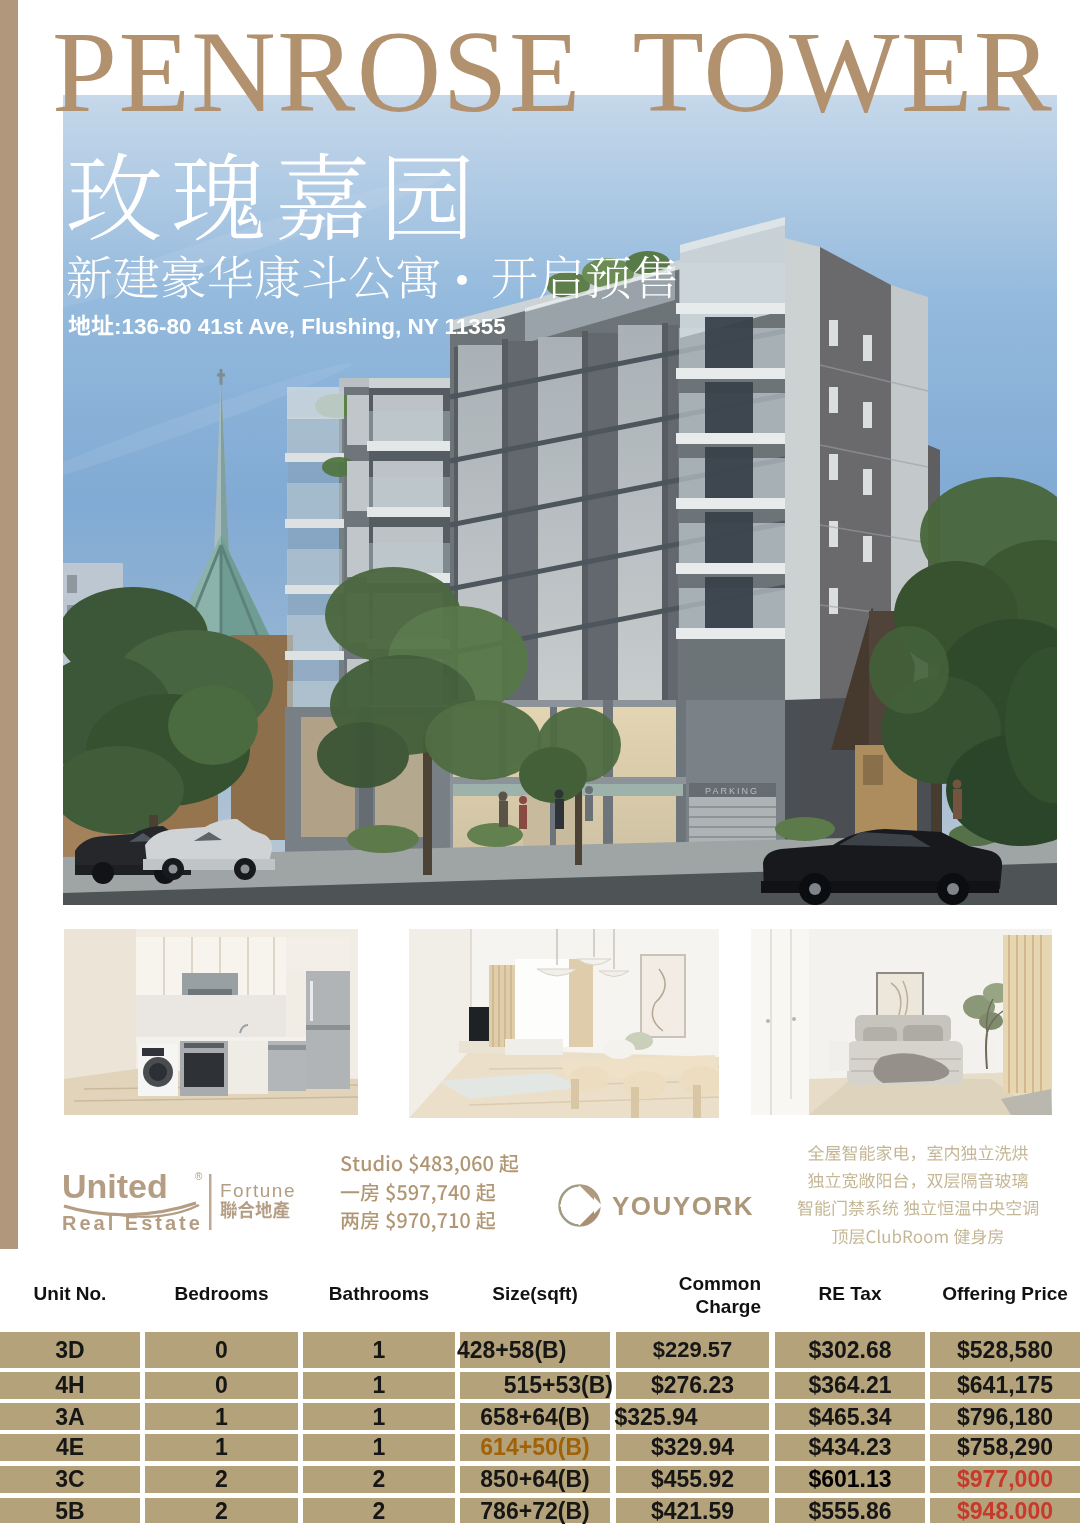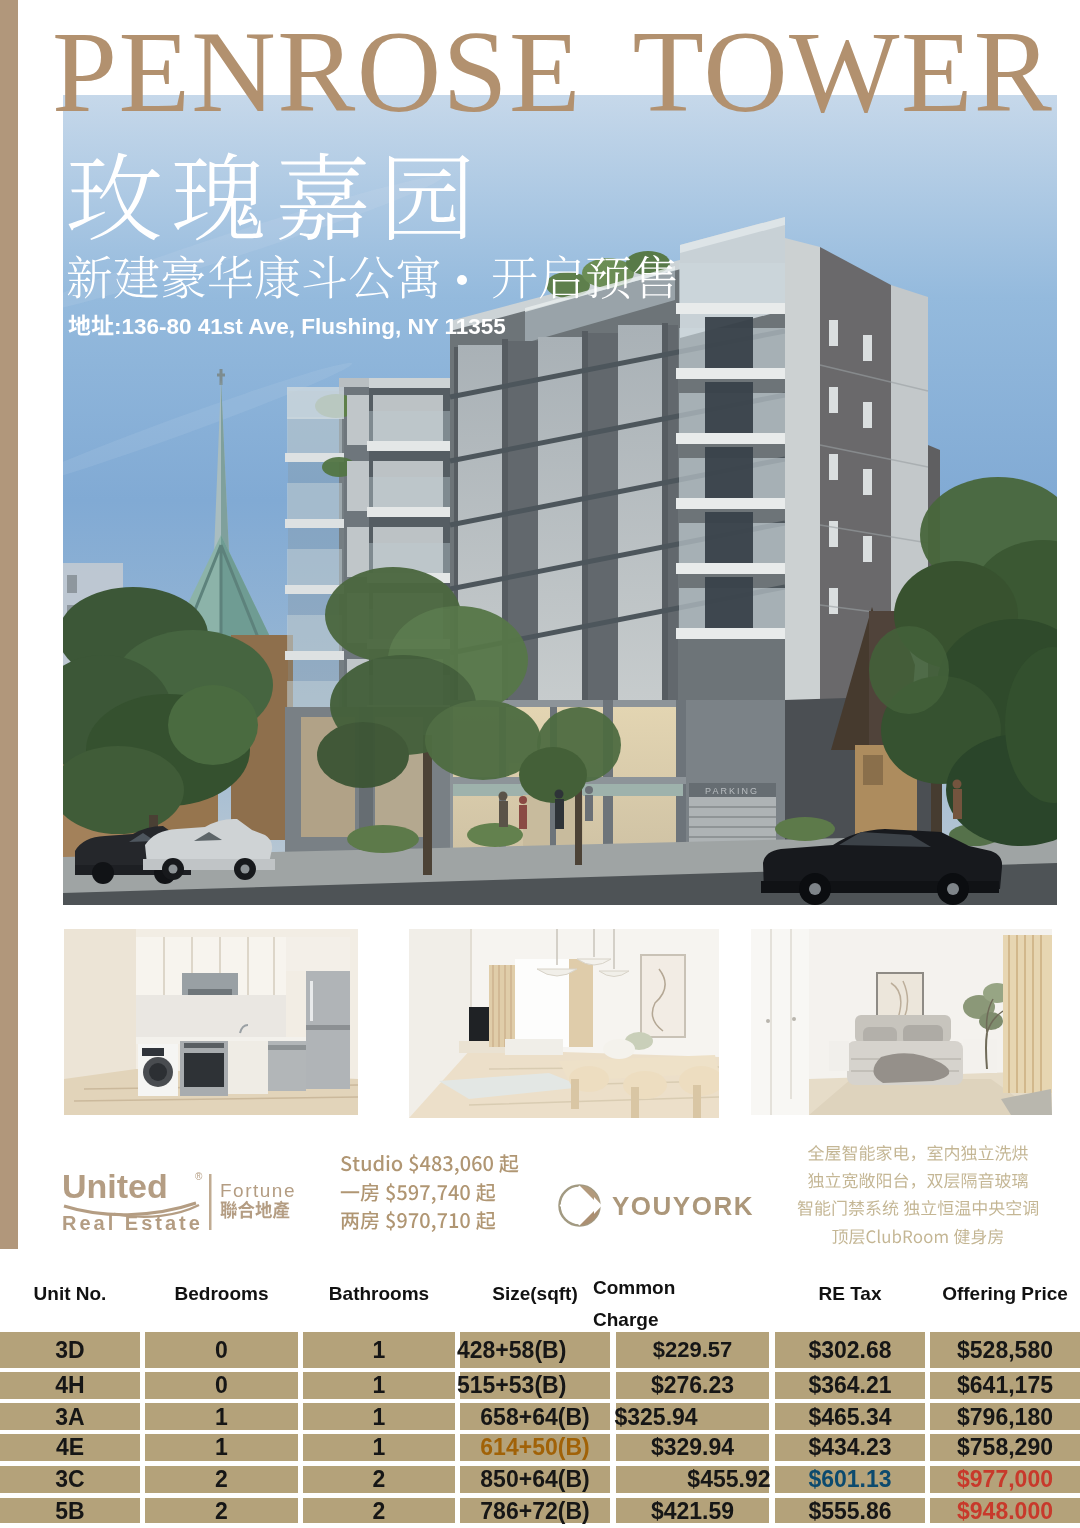--- a/index.html
+++ b/index.html
@@ -506,21 +506,21 @@
     <path transform="translate(27.5,57)" d="M6.6 -10.9V-4.6H10.4V-0.9L5.7 -0.5L6.0 0.9C8.2 0.6 11.5 0.2 14.6 -0.2C14.8 0.4 15.0 0.9 15.1 1.3L16.4 0.8C16.0 -0.4 15.1 -2.4 14.3 -4.0L13.1 -3.6C13.4 -2.9 13.8 -2.1 14.1 -1.3L11.6 -1.1V-4.6H15.4V-10.9H11.6V-14.2H10.4V-10.9ZM7.9 -9.8H10.4V-5.8H7.9ZM11.6 -9.8H14.1V-5.8H11.6ZM5.0 -14.0C4.7 -13.3 4.2 -12.6 3.7 -12.0C3.2 -12.7 2.6 -13.3 1.8 -14.0L0.9 -13.3C1.8 -12.6 2.4 -11.8 2.9 -11.0C2.2 -10.3 1.4 -9.6 0.6 -9.0C0.9 -8.8 1.3 -8.4 1.5 -8.2C2.2 -8.7 2.8 -9.3 3.4 -9.9C3.7 -9.1 3.9 -8.3 4.0 -7.5C3.2 -6.0 1.8 -4.4 0.6 -3.6C0.9 -3.4 1.2 -3.0 1.4 -2.7C2.4 -3.4 3.3 -4.5 4.2 -5.6V-5.1C4.2 -2.8 4.0 -0.8 3.6 -0.2C3.4 -0.0 3.3 0.1 3.0 0.1C2.6 0.1 2.0 0.1 1.2 0.1C1.4 0.4 1.5 0.9 1.5 1.3C2.2 1.3 2.9 1.3 3.5 1.2C3.9 1.2 4.3 1.0 4.5 0.7C5.2 -0.3 5.4 -2.6 5.4 -5.0C5.4 -7.1 5.2 -9.0 4.3 -10.9C5.0 -11.7 5.7 -12.6 6.2 -13.4Z M18.6 -11.1V-9.8H32.4V-11.1ZM21.0 -8.6C21.6 -6.3 22.4 -3.3 22.6 -1.4L24.0 -1.7C23.7 -3.7 23.0 -6.6 22.3 -8.9ZM24.3 -14.0C24.6 -13.2 25.0 -12.0 25.1 -11.3L26.4 -11.7C26.2 -12.4 25.9 -13.5 25.5 -14.4ZM28.7 -8.9C28.2 -6.4 27.1 -2.9 26.2 -0.6H17.9V0.6H33.1V-0.6H27.6C28.5 -2.8 29.5 -6.1 30.2 -8.6Z M42.9 -3.2V-0.5C42.9 0.8 43.4 1.2 45.1 1.2C45.5 1.2 47.8 1.2 48.2 1.2C49.8 1.2 50.2 0.5 50.3 -2.0C50.0 -2.1 49.5 -2.3 49.2 -2.5C49.1 -0.3 49.0 0.0 48.1 0.0C47.6 0.0 45.6 0.0 45.2 0.0C44.3 0.0 44.2 -0.1 44.2 -0.5V-3.2ZM41.5 -5.4V-4.0C41.5 -2.7 41.0 -0.8 34.7 0.5C35.0 0.8 35.4 1.3 35.6 1.6C42.1 0.1 42.9 -2.2 42.9 -4.0V-5.4ZM37.4 -7.1V-1.7H38.7V-6.0H46.2V-1.8H47.5V-7.1ZM41.3 -14.1C41.6 -13.7 41.8 -13.2 42.0 -12.8H35.3V-9.7H36.5V-11.7H48.5V-9.7H49.7V-12.8H43.5C43.3 -13.3 43.0 -14.0 42.7 -14.5ZM44.1 -11.1V-9.9H40.9V-11.1H39.6V-9.9H37.0V-8.9H39.6V-7.7H40.9V-8.9H44.1V-7.7H45.4V-8.9H48.1V-9.9H45.4V-11.1Z M52.0 -13.2C52.6 -12.1 53.1 -10.6 53.3 -9.7L54.5 -10.1C54.2 -11.1 53.6 -12.5 53.0 -13.6ZM58.8 -13.7C58.5 -12.6 57.9 -11.0 57.4 -10.0L58.5 -9.6C59.0 -10.6 59.6 -12.1 60.1 -13.3ZM62.3 -9.8H65.1C64.8 -7.8 64.3 -5.9 63.7 -4.4C63.0 -5.9 62.5 -7.7 62.2 -9.6ZM52.3 -9.2V1.3H53.4V-8.2H58.6V-0.2C58.6 -0.0 58.5 0.0 58.3 0.0C58.2 0.0 57.6 0.0 57.0 0.0C57.2 0.3 57.3 0.8 57.4 1.1C58.2 1.1 58.8 1.1 59.2 0.9C59.5 0.8 59.6 0.6 59.7 0.4C59.9 0.7 60.2 1.1 60.3 1.4C61.7 0.5 62.8 -0.6 63.6 -1.8C64.4 -0.5 65.5 0.6 66.7 1.4C66.9 1.1 67.3 0.6 67.6 0.4C66.2 -0.4 65.2 -1.5 64.3 -3.0C65.3 -4.9 65.9 -7.1 66.3 -9.8H67.3V-11.0H62.6C62.9 -12.0 63.1 -13.0 63.2 -14.1L62.0 -14.3C61.6 -11.5 60.9 -8.9 59.7 -7.1V-9.2H56.6V-14.3H55.4V-9.2ZM61.5 -7.7C61.8 -6.0 62.3 -4.4 63.0 -3.0C62.2 -1.7 61.1 -0.6 59.7 0.2L59.7 -0.2V-6.5C60.0 -6.3 60.3 -6.0 60.4 -5.8C60.8 -6.4 61.1 -7.0 61.5 -7.7ZM54.4 -6.8V-1.2H55.2V-2.1H57.6V-6.8ZM55.2 -5.9H56.8V-3.0H55.2Z M75.9 -13.2V1.2H77.1V-0.1H82.2V1.1H83.4V-13.2ZM77.1 -1.3V-6.3H82.2V-1.3ZM77.1 -7.4V-12.1H82.2V-7.4ZM69.5 -13.6V1.3H70.7V-12.4H73.3C72.8 -11.3 72.2 -9.8 71.5 -8.6C73.1 -7.2 73.6 -6.1 73.6 -5.2C73.6 -4.6 73.5 -4.2 73.1 -4.0C72.9 -3.9 72.7 -3.8 72.4 -3.8C72.1 -3.8 71.6 -3.8 71.1 -3.8C71.3 -3.5 71.4 -3.0 71.5 -2.7C71.9 -2.6 72.5 -2.6 72.9 -2.7C73.3 -2.7 73.7 -2.8 74.0 -3.0C74.5 -3.4 74.8 -4.1 74.8 -5.0C74.7 -6.1 74.4 -7.3 72.8 -8.7C73.5 -10.0 74.3 -11.7 74.9 -13.1L74.1 -13.6L73.9 -13.6Z M88.0 -5.8V1.3H89.3V0.4H97.6V1.3H99.0V-5.8ZM89.3 -0.8V-4.6H97.6V-0.8ZM87.1 -7.2C87.8 -7.5 88.8 -7.5 98.6 -8.1C99.0 -7.5 99.4 -7.0 99.6 -6.6L100.7 -7.4C99.8 -8.8 97.9 -10.9 96.2 -12.4L95.2 -11.7C96.0 -10.9 96.9 -10.0 97.7 -9.2L88.9 -8.8C90.4 -10.2 92.0 -11.9 93.3 -13.8L92.1 -14.3C90.7 -12.2 88.7 -10.1 88.1 -9.5C87.5 -8.9 87.1 -8.6 86.7 -8.5C86.9 -8.2 87.1 -7.5 87.1 -7.2Z M104.7 1.8C106.5 1.2 107.6 -0.2 107.6 -2.0C107.6 -3.2 107.1 -4.0 106.2 -4.0C105.5 -4.0 104.9 -3.6 104.9 -2.8C104.9 -2.0 105.5 -1.6 106.1 -1.6L106.4 -1.6C106.4 -0.4 105.6 0.4 104.3 0.9Z M133.2 -11.7C132.8 -9.0 132.0 -6.7 130.9 -4.8C130.0 -6.8 129.4 -9.1 129.0 -11.7ZM127.4 -13.0V-11.7H127.8C128.3 -8.6 129.0 -5.8 130.1 -3.5C128.9 -1.8 127.4 -0.6 125.8 0.3C126.1 0.5 126.5 1.0 126.7 1.3C128.2 0.5 129.6 -0.7 130.8 -2.2C131.8 -0.7 132.9 0.5 134.4 1.4C134.6 1.0 135.0 0.6 135.4 0.3C133.8 -0.5 132.6 -1.8 131.6 -3.4C133.1 -5.8 134.1 -8.9 134.6 -12.8L133.8 -13.0L133.6 -13.0ZM120.2 -9.2C121.3 -8.0 122.5 -6.4 123.5 -4.9C122.5 -2.6 121.1 -0.8 119.6 0.3C119.9 0.6 120.3 1.0 120.5 1.3C122.0 0.2 123.3 -1.5 124.3 -3.6C125.0 -2.6 125.5 -1.7 125.9 -0.9L127.0 -1.7C126.5 -2.7 125.8 -3.8 124.9 -5.1C125.8 -7.2 126.4 -9.8 126.7 -12.8L125.9 -13.0L125.6 -13.0H120.1V-11.7H125.3C125.0 -9.8 124.6 -8.0 124.0 -6.3C123.1 -7.6 122.1 -8.9 121.2 -10.0Z M141.2 -7.8V-6.6H150.8V-7.8ZM139.6 -12.4H149.8V-10.3H139.6ZM138.3 -13.5V-8.5C138.3 -5.8 138.1 -2.0 136.5 0.7C136.8 0.8 137.4 1.1 137.7 1.3C139.3 -1.5 139.6 -5.6 139.6 -8.5V-9.2H151.1V-13.5ZM140.9 1.1C141.4 0.9 142.2 0.8 149.7 0.3C149.9 0.8 150.1 1.2 150.3 1.5L151.5 0.9C150.9 -0.1 149.7 -1.9 148.8 -3.2L147.7 -2.8C148.1 -2.1 148.6 -1.4 149.0 -0.7L142.5 -0.3C143.4 -1.3 144.3 -2.5 145.1 -3.7H152.0V-4.8H140.1V-3.7H143.4C142.7 -2.4 141.7 -1.2 141.4 -0.9C141.1 -0.5 140.7 -0.2 140.4 -0.1C140.6 0.2 140.8 0.8 140.9 1.1Z M161.6 -10.5H167.1V-8.9H161.6ZM160.5 -11.5V-8.0H168.2V-11.5ZM159.7 -13.5V-12.4H169.2V-13.5ZM154.3 -13.6V1.3H155.4V-12.4H157.6C157.2 -11.3 156.7 -9.8 156.2 -8.6C157.5 -7.2 157.8 -6.1 157.8 -5.1C157.8 -4.6 157.7 -4.1 157.4 -3.9C157.3 -3.8 157.1 -3.8 156.9 -3.8C156.6 -3.8 156.3 -3.8 155.9 -3.8C156.1 -3.5 156.2 -3.0 156.2 -2.7C156.6 -2.7 157.0 -2.7 157.4 -2.7C157.7 -2.8 158.0 -2.8 158.3 -3.0C158.7 -3.4 158.9 -4.1 158.9 -5.0C158.9 -6.1 158.6 -7.3 157.4 -8.7C158.0 -10.1 158.6 -11.8 159.1 -13.1L158.3 -13.7L158.1 -13.6ZM166.0 -5.8C165.7 -5.0 165.2 -4.0 164.7 -3.3H161.6V-2.4H163.8V1.0H164.9V-2.4H167.1V-3.3H165.7C166.1 -3.9 166.5 -4.7 166.9 -5.4ZM161.9 -5.5C162.4 -4.8 162.9 -3.9 163.2 -3.3L164.0 -3.7C163.8 -4.3 163.2 -5.2 162.7 -5.8ZM159.8 -7.0V1.4H160.9V-6.0H167.8V0.1C167.8 0.3 167.7 0.3 167.5 0.3C167.4 0.3 166.8 0.3 166.2 0.3C166.3 0.6 166.5 1.1 166.5 1.4C167.4 1.4 168.0 1.3 168.4 1.2C168.8 1.0 168.9 0.6 168.9 0.1V-7.0Z M177.4 -14.2C177.7 -13.7 177.9 -13.2 178.1 -12.7H171.9V-11.6H185.2V-12.7H179.5C179.3 -13.3 179.0 -13.9 178.7 -14.4ZM174.2 -11.2C174.7 -10.5 175.0 -9.5 175.2 -8.7H170.9V-7.6H186.1V-8.7H181.8C182.2 -9.5 182.6 -10.4 183.0 -11.2L181.6 -11.5C181.4 -10.7 180.8 -9.5 180.4 -8.7H175.9L176.5 -8.9C176.4 -9.6 176.0 -10.7 175.4 -11.5ZM174.5 -2.2H182.6V-0.4H174.5ZM174.5 -3.2V-5.0H182.6V-3.2ZM173.3 -6.1V1.4H174.5V0.7H182.6V1.3H183.9V-6.1Z M187.6 -1.7 187.9 -0.5C189.4 -1.0 191.2 -1.8 193.0 -2.5L192.8 -3.6L191.1 -3.0V-7.0H192.6V-8.2H191.1V-11.9H193.0V-13.1H187.8V-11.9H189.9V-8.2H188.0V-7.0H189.9V-2.5C189.0 -2.2 188.3 -1.9 187.6 -1.7ZM193.7 -11.8V-7.3C193.7 -5.0 193.5 -1.8 191.8 0.4C192.1 0.6 192.6 1.0 192.8 1.2C194.4 -0.9 194.8 -4.0 194.9 -6.5H195.0C195.7 -4.7 196.6 -3.1 197.7 -1.8C196.6 -0.8 195.3 -0.1 194.0 0.3C194.2 0.6 194.5 1.1 194.7 1.4C196.1 0.8 197.4 0.1 198.6 -1.0C199.7 0.0 201.1 0.8 202.6 1.3C202.8 1.0 203.2 0.4 203.4 0.2C201.9 -0.2 200.6 -0.9 199.5 -1.8C200.8 -3.2 201.8 -5.1 202.4 -7.4L201.6 -7.7L201.3 -7.6H198.8V-10.6H201.6C201.4 -9.8 201.1 -9.0 200.9 -8.4L202.0 -8.2C202.4 -9.0 202.8 -10.4 203.1 -11.6L202.2 -11.8L202.0 -11.8H198.8V-14.3H197.6V-11.8ZM197.6 -10.6V-7.6H194.9V-10.6ZM200.9 -6.5C200.3 -5.0 199.6 -3.7 198.6 -2.7C197.6 -3.7 196.8 -5.0 196.2 -6.5Z M213.9 -14.0C214.1 -13.7 214.3 -13.2 214.5 -12.7H210.2V-11.6H220.1V-12.7H215.8C215.6 -13.2 215.3 -13.9 215.1 -14.3ZM212.6 -0.6C212.9 -0.7 213.4 -0.9 216.9 -1.4C217.1 -1.0 217.2 -0.7 217.3 -0.4L218.1 -0.8C217.9 -1.5 217.2 -2.7 216.7 -3.5L215.9 -3.3C216.1 -2.9 216.3 -2.6 216.5 -2.2L213.7 -1.8C214.1 -2.5 214.5 -3.2 214.8 -3.9H218.7V0.0C218.7 0.2 218.6 0.3 218.4 0.3C218.1 0.3 217.3 0.3 216.5 0.3C216.6 0.5 216.8 1.0 216.9 1.3C218.0 1.3 218.8 1.3 219.3 1.1C219.7 0.9 219.9 0.6 219.9 0.0V-5.0H215.3L215.8 -6.2H219.2V-11.0H218.0V-7.3H212.3V-11.0H211.2V-6.2H214.6C214.5 -5.8 214.3 -5.4 214.1 -5.0H210.5V1.3H211.7V-3.9H213.7C213.4 -3.3 213.2 -2.8 213.1 -2.6C212.8 -2.1 212.5 -1.7 212.2 -1.7C212.4 -1.4 212.6 -0.8 212.6 -0.6ZM216.6 -11.2C216.3 -10.8 215.8 -10.4 215.3 -9.9L213.5 -11.1L212.9 -10.6L214.6 -9.4C213.9 -8.9 213.2 -8.5 212.5 -8.1C212.7 -8.0 213.0 -7.6 213.2 -7.4C213.8 -7.8 214.6 -8.3 215.3 -8.9C216.0 -8.4 216.6 -8.0 217.0 -7.6L217.6 -8.2C217.2 -8.6 216.6 -9.0 216.0 -9.4C216.5 -9.9 217.0 -10.4 217.5 -10.9ZM204.5 -2.1 204.8 -0.9C206.3 -1.3 208.2 -1.8 210.0 -2.3L209.8 -3.5L207.9 -2.9V-6.8H209.4V-8.0H207.9V-11.7H209.7V-12.9H204.7V-11.7H206.8V-8.0H204.9V-6.8H206.8V-2.6Z" fill="#c4b694"></path>
     <path transform="translate(17,84.5)" d="M10.5 -11.7H14.0V-8.1H10.5ZM9.3 -12.9V-7.0H15.2V-12.9ZM4.6 -2.0H12.5V-0.3H4.6ZM4.6 -3.0V-4.6H12.5V-3.0ZM3.3 -5.7V1.4H4.6V0.7H12.5V1.3H13.8V-5.7ZM2.8 -14.3C2.4 -13.1 1.7 -11.8 0.9 -10.9C1.1 -10.8 1.6 -10.5 1.9 -10.3C2.2 -10.7 2.6 -11.2 2.9 -11.8H4.4V-10.8L4.4 -10.2H0.9V-9.2H4.1C3.8 -8.1 2.9 -7.0 0.7 -6.2C1.0 -5.9 1.3 -5.5 1.5 -5.3C3.3 -6.1 4.3 -7.0 4.9 -8.0C5.7 -7.4 7.0 -6.5 7.5 -6.1L8.4 -7.0C7.9 -7.3 6.0 -8.5 5.3 -8.9L5.4 -9.2H8.6V-10.2H5.6L5.6 -10.8V-11.8H8.1V-12.9H3.5C3.6 -13.3 3.8 -13.7 3.9 -14.1Z M23.5 -7.1V-5.7H19.9V-7.1ZM18.7 -8.2V1.3H19.9V-2.1H23.5V-0.1C23.5 0.1 23.5 0.2 23.2 0.2C23.0 0.2 22.3 0.2 21.5 0.1C21.6 0.5 21.8 1.0 21.9 1.3C23.0 1.3 23.7 1.3 24.2 1.1C24.6 0.9 24.8 0.5 24.8 -0.1V-8.2ZM19.9 -4.7H23.5V-3.1H19.9ZM31.6 -13.0C30.6 -12.5 29.1 -11.9 27.6 -11.4V-14.2H26.4V-8.6C26.4 -7.2 26.8 -6.8 28.4 -6.8C28.8 -6.8 31.0 -6.8 31.3 -6.8C32.7 -6.8 33.1 -7.4 33.2 -9.5C32.9 -9.5 32.4 -9.7 32.1 -9.9C32.0 -8.3 31.9 -8.0 31.2 -8.0C30.8 -8.0 28.9 -8.0 28.5 -8.0C27.8 -8.0 27.6 -8.1 27.6 -8.6V-10.4C29.3 -10.8 31.1 -11.4 32.4 -12.1ZM31.8 -5.4C30.8 -4.8 29.2 -4.1 27.6 -3.6V-6.3H26.4V-0.6C26.4 0.8 26.8 1.2 28.5 1.2C28.8 1.2 31.1 1.2 31.4 1.2C32.9 1.2 33.2 0.6 33.4 -1.7C33.0 -1.8 32.5 -2.0 32.2 -2.2C32.2 -0.3 32.0 0.1 31.3 0.1C30.8 0.1 29.0 0.1 28.6 0.1C27.8 0.1 27.6 -0.0 27.6 -0.6V-2.6C29.3 -3.0 31.3 -3.7 32.6 -4.5ZM18.4 -9.4C18.8 -9.6 19.4 -9.6 24.0 -10.0C24.2 -9.6 24.3 -9.3 24.4 -9.1L25.5 -9.6C25.2 -10.6 24.2 -12.1 23.3 -13.3L22.3 -12.9C22.7 -12.3 23.2 -11.6 23.5 -10.9L19.8 -10.7C20.5 -11.6 21.3 -12.8 21.9 -13.9L20.6 -14.3C20.0 -13.0 19.1 -11.6 18.8 -11.3C18.5 -10.9 18.2 -10.7 18.0 -10.6C18.1 -10.3 18.4 -9.7 18.4 -9.4Z M36.2 -13.7C37.0 -12.7 38.1 -11.3 38.6 -10.5L39.6 -11.2C39.1 -12.1 38.0 -13.4 37.1 -14.3ZM35.6 -10.8V1.4H36.9V-10.8ZM40.1 -13.7V-12.4H48.2V-0.3C48.2 0.0 48.1 0.1 47.8 0.1C47.4 0.1 46.2 0.1 45.0 0.1C45.2 0.4 45.4 1.0 45.4 1.3C47.0 1.3 48.1 1.3 48.7 1.1C49.3 0.9 49.5 0.5 49.5 -0.3V-13.7Z M62.2 -1.8C63.5 -1.0 65.0 0.3 65.7 1.1L66.8 0.4C66.0 -0.4 64.4 -1.6 63.2 -2.4ZM54.1 -6.6V-5.5H65.2V-6.6ZM55.2 -2.4C54.5 -1.4 53.2 -0.3 51.9 0.3C52.2 0.5 52.7 0.9 52.9 1.1C54.2 0.4 55.5 -0.8 56.4 -2.0ZM55.1 -14.3V-12.6H52.3V-11.5H54.7C54.0 -10.2 52.8 -8.9 51.6 -8.2C51.9 -8.0 52.2 -7.6 52.4 -7.3C53.4 -8.0 54.3 -9.1 55.1 -10.3V-7.2H56.3V-10.2C57.0 -9.7 57.9 -9.0 58.3 -8.6L59.0 -9.5C58.5 -9.8 57.0 -10.9 56.3 -11.3V-11.5H58.7V-12.6H56.3V-14.3ZM52.1 -4.2V-3.1H58.9V-0.0C58.9 0.2 58.9 0.3 58.6 0.3C58.3 0.3 57.3 0.3 56.3 0.3C56.5 0.6 56.6 1.0 56.7 1.4C58.1 1.4 58.9 1.4 59.5 1.2C60.0 1.0 60.2 0.7 60.2 0.0V-3.1H66.9V-4.2ZM62.5 -14.3V-12.6H59.5V-11.5H62.0C61.2 -10.2 59.9 -8.9 58.7 -8.3C59.0 -8.1 59.3 -7.7 59.5 -7.4C60.6 -8.1 61.7 -9.2 62.5 -10.4V-7.2H63.7V-10.4C64.5 -9.2 65.6 -8.1 66.5 -7.4C66.7 -7.7 67.0 -8.1 67.3 -8.3C66.2 -9.0 64.9 -10.3 64.1 -11.5H66.7V-12.6H63.7V-14.3Z M72.9 -3.8C72.0 -2.6 70.5 -1.3 69.2 -0.5C69.5 -0.3 70.1 0.1 70.3 0.3C71.6 -0.6 73.1 -2.0 74.1 -3.3ZM78.8 -3.2C80.2 -2.1 82.0 -0.6 82.8 0.4L83.9 -0.4C83.0 -1.4 81.2 -2.9 79.8 -3.9ZM79.3 -7.5C79.7 -7.1 80.2 -6.7 80.7 -6.2L73.2 -5.7C75.7 -6.9 78.3 -8.5 80.9 -10.4L79.9 -11.2C79.0 -10.5 78.1 -9.9 77.2 -9.2L73.0 -9.0C74.2 -9.9 75.5 -11.0 76.6 -12.2C78.8 -12.4 80.9 -12.7 82.5 -13.1L81.7 -14.2C78.9 -13.5 74.0 -13.0 69.8 -12.8C70.0 -12.5 70.1 -12.0 70.1 -11.7C71.6 -11.8 73.2 -11.9 74.8 -12.0C73.7 -10.8 72.5 -9.8 72.0 -9.5C71.5 -9.2 71.1 -8.9 70.8 -8.9C70.9 -8.5 71.1 -8.0 71.1 -7.7C71.5 -7.9 72.0 -7.9 75.4 -8.1C74.0 -7.2 72.8 -6.5 72.2 -6.3C71.1 -5.7 70.3 -5.4 69.8 -5.4C70.0 -5.0 70.1 -4.4 70.2 -4.2C70.7 -4.4 71.3 -4.4 76.0 -4.8V-0.3C76.0 -0.2 76.0 -0.1 75.7 -0.1C75.4 -0.1 74.5 -0.1 73.4 -0.1C73.6 0.3 73.9 0.8 73.9 1.2C75.2 1.2 76.0 1.2 76.6 1.0C77.2 0.7 77.3 0.4 77.3 -0.3V-4.9L81.5 -5.2C82.0 -4.6 82.4 -4.1 82.7 -3.7L83.7 -4.3C83.0 -5.3 81.6 -6.9 80.3 -8.1Z M96.9 -6.0V-0.6C96.9 0.6 97.2 1.0 98.3 1.0C98.6 1.0 99.6 1.0 99.8 1.0C100.9 1.0 101.2 0.4 101.3 -1.9C101.0 -2.0 100.5 -2.2 100.2 -2.5C100.1 -0.4 100.1 -0.1 99.7 -0.1C99.5 -0.1 98.7 -0.1 98.5 -0.1C98.2 -0.1 98.1 -0.2 98.1 -0.6V-6.0ZM93.7 -6.0C93.6 -2.6 93.2 -0.8 90.4 0.3C90.7 0.5 91.0 1.0 91.2 1.3C94.3 0.1 94.8 -2.1 94.9 -6.0ZM85.7 -0.9 86.0 0.4C87.5 -0.1 89.5 -0.8 91.4 -1.4L91.2 -2.5C89.2 -1.9 87.1 -1.3 85.7 -0.9ZM95.1 -14.0C95.4 -13.3 95.9 -12.4 96.0 -11.8H91.9V-10.7H95.0C94.2 -9.6 93.0 -8.0 92.7 -7.7C92.3 -7.4 91.9 -7.2 91.6 -7.2C91.7 -6.9 92.0 -6.2 92.0 -5.9C92.5 -6.1 93.2 -6.2 99.4 -6.8C99.6 -6.3 99.9 -5.9 100.1 -5.5L101.1 -6.1C100.6 -7.1 99.5 -8.7 98.6 -9.9L97.6 -9.4C98.0 -8.9 98.4 -8.3 98.7 -7.8L94.0 -7.4C94.8 -8.3 95.8 -9.7 96.5 -10.7H101.1V-11.8H96.2L97.3 -12.2C97.1 -12.7 96.7 -13.6 96.3 -14.3ZM86.0 -7.2C86.3 -7.3 86.7 -7.4 88.7 -7.7C88.0 -6.6 87.3 -5.8 87.0 -5.5C86.5 -4.8 86.1 -4.4 85.7 -4.3C85.8 -4.0 86.1 -3.4 86.1 -3.1C86.5 -3.3 87.1 -3.5 91.3 -4.4C91.2 -4.7 91.2 -5.2 91.3 -5.5L88.0 -4.9C89.3 -6.4 90.6 -8.2 91.7 -10.1L90.5 -10.7C90.2 -10.1 89.9 -9.5 89.5 -8.9L87.4 -8.7C88.4 -10.1 89.5 -12.0 90.3 -13.8L89.0 -14.3C88.2 -12.3 87.0 -10.1 86.6 -9.5C86.2 -9.0 85.9 -8.6 85.6 -8.5C85.7 -8.1 85.9 -7.5 86.0 -7.2Z M112.9 -10.9V-4.6H116.6V-0.9L112.0 -0.5L112.2 0.9C114.5 0.6 117.8 0.2 120.9 -0.2C121.1 0.4 121.2 0.9 121.4 1.3L122.6 0.8C122.2 -0.4 121.3 -2.4 120.5 -4.0L119.4 -3.6C119.7 -2.9 120.1 -2.1 120.4 -1.3L117.9 -1.1V-4.6H121.6V-10.9H117.9V-14.2H116.6V-10.9ZM114.1 -9.8H116.6V-5.8H114.1ZM117.9 -9.8H120.3V-5.8H117.9ZM111.3 -14.0C110.9 -13.3 110.5 -12.6 109.9 -12.0C109.5 -12.7 108.9 -13.3 108.1 -14.0L107.2 -13.3C108.0 -12.6 108.7 -11.8 109.1 -11.0C108.4 -10.3 107.7 -9.6 106.9 -9.0C107.2 -8.8 107.6 -8.4 107.8 -8.2C108.4 -8.7 109.1 -9.3 109.7 -9.9C110.0 -9.1 110.2 -8.3 110.3 -7.5C109.5 -6.0 108.1 -4.4 106.8 -3.6C107.1 -3.4 107.5 -3.0 107.7 -2.7C108.6 -3.4 109.6 -4.5 110.4 -5.6V-5.1C110.4 -2.8 110.2 -0.8 109.8 -0.2C109.7 -0.0 109.5 0.1 109.3 0.1C108.9 0.1 108.2 0.1 107.4 0.1C107.6 0.4 107.8 0.9 107.8 1.3C108.5 1.3 109.2 1.3 109.8 1.2C110.2 1.2 110.5 1.0 110.7 0.7C111.4 -0.3 111.6 -2.6 111.6 -5.0C111.6 -7.1 111.5 -9.0 110.6 -10.9C111.3 -11.7 111.9 -12.6 112.4 -13.4Z M124.9 -11.1V-9.8H138.7V-11.1ZM127.3 -8.6C127.9 -6.3 128.6 -3.3 128.9 -1.4L130.2 -1.7C129.9 -3.7 129.2 -6.6 128.5 -8.9ZM130.5 -14.0C130.8 -13.2 131.2 -12.0 131.4 -11.3L132.7 -11.7C132.5 -12.4 132.1 -13.5 131.8 -14.4ZM135.0 -8.9C134.4 -6.4 133.4 -2.9 132.4 -0.6H124.2V0.6H139.3V-0.6H133.8C134.7 -2.8 135.7 -6.1 136.4 -8.6Z M143.3 -14.3V1.3H144.5V-14.3ZM141.6 -11.0C141.5 -9.6 141.2 -7.8 140.7 -6.6L141.8 -6.3C142.3 -7.5 142.6 -9.5 142.6 -10.9ZM144.7 -11.2C145.1 -10.2 145.7 -8.9 145.9 -8.1L146.9 -8.6C146.6 -9.3 146.1 -10.6 145.6 -11.5ZM146.8 -13.4V-12.2H156.3V-13.4ZM146.2 -0.8V0.4H156.6V-0.8ZM148.8 -5.8H154.0V-3.4H148.8ZM148.8 -9.2H154.0V-6.8H148.8ZM147.6 -10.4V-2.2H155.3V-10.4Z M164.8 -9.8H170.6V-8.1H164.8ZM164.8 -12.4H170.6V-10.8H164.8ZM163.6 -13.5V-7.0H171.9V-13.5ZM158.9 -13.2C160.0 -12.7 161.3 -11.9 162.0 -11.3L162.7 -12.4C162.0 -12.9 160.7 -13.7 159.6 -14.1ZM157.9 -8.5C159.0 -8.0 160.4 -7.2 161.0 -6.7L161.7 -7.7C161.0 -8.3 159.7 -9.0 158.6 -9.5ZM158.3 0.3 159.4 1.1C160.4 -0.5 161.5 -2.7 162.3 -4.4L161.4 -5.2C160.5 -3.3 159.2 -1.0 158.3 0.3ZM161.6 -0.3V0.9H173.6V-0.3H172.4V-5.6H163.0V-0.3ZM164.2 -0.3V-4.5H165.9V-0.3ZM166.9 -0.3V-4.5H168.5V-0.3ZM169.6 -0.3V-4.5H171.2V-0.3Z M182.0 -14.3V-11.2H175.9V-3.2H177.2V-4.2H182.0V1.3H183.4V-4.2H188.3V-3.2H189.6V-11.2H183.4V-14.3ZM177.2 -5.5V-10.0H182.0V-5.5ZM188.3 -5.5H183.4V-10.0H188.3Z M199.0 -14.3V-11.9H194.0V-6.3H192.1V-5.0H198.5C197.7 -2.9 196.0 -1.0 192.0 0.3C192.2 0.5 192.6 1.1 192.7 1.4C197.1 -0.1 199.0 -2.3 199.8 -4.7C201.1 -1.6 203.4 0.4 206.9 1.3C207.1 1.0 207.5 0.5 207.8 0.2C204.4 -0.5 202.1 -2.3 200.9 -5.0H207.4V-6.3H205.6V-11.9H200.3V-14.3ZM195.3 -6.3V-10.7H199.0V-8.8C199.0 -8.0 199.0 -7.1 198.8 -6.3ZM204.3 -6.3H200.1C200.3 -7.1 200.3 -8.0 200.3 -8.8V-10.7H204.3Z M217.8 -9.1C219.6 -8.2 221.9 -6.9 223.0 -6.1L223.9 -7.1C222.7 -7.9 220.3 -9.1 218.6 -10.0ZM214.8 -10.0C213.5 -8.9 211.7 -7.7 209.7 -7.0L210.4 -5.9C212.4 -6.8 214.3 -8.1 215.7 -9.2ZM209.6 -0.4V0.8H224.0V-0.4H217.4V-4.7H222.3V-5.8H211.3V-4.7H216.1V-0.4ZM215.5 -14.0C215.7 -13.5 216.1 -12.8 216.3 -12.2H209.5V-8.4H210.8V-11.0H222.7V-8.8H224.0V-12.2H217.9C217.6 -12.8 217.2 -13.7 216.8 -14.4Z M227.0 -13.1C228.0 -12.3 229.1 -11.2 229.6 -10.5L230.5 -11.4C230.0 -12.1 228.8 -13.2 227.9 -13.9ZM226.0 -8.9V-7.7H228.4V-1.8C228.4 -0.9 227.8 -0.3 227.4 0.0C227.7 0.2 228.1 0.6 228.2 0.9C228.4 0.6 228.9 0.3 231.1 -1.5C230.9 -0.7 230.5 0.0 230.1 0.7C230.3 0.8 230.8 1.2 231.0 1.3C232.7 -1.0 232.9 -4.6 232.9 -7.2V-12.4H239.8V-0.2C239.8 0.1 239.7 0.2 239.5 0.2C239.2 0.2 238.4 0.2 237.5 0.1C237.7 0.5 237.9 1.0 237.9 1.3C239.2 1.3 239.9 1.3 240.3 1.1C240.8 0.9 241.0 0.5 241.0 -0.2V-13.5H231.8V-7.2C231.8 -5.6 231.7 -3.7 231.2 -1.9C231.1 -2.2 230.9 -2.5 230.9 -2.8L229.6 -1.8V-8.9ZM235.8 -11.9V-10.4H234.0V-9.5H235.8V-7.7H233.6V-6.7H239.2V-7.7H236.8V-9.5H238.7V-10.4H236.8V-11.9ZM234.0 -5.4V-0.6H234.9V-1.4H238.5V-5.4ZM234.9 -4.4H237.5V-2.3H234.9Z" fill="#c4b694"></path>
     <path transform="translate(51.5,113)" d="M11.3 -8.4V-5.0C11.3 -3.2 11.0 -1.0 6.8 0.4C7.0 0.6 7.4 1.1 7.5 1.4C11.8 -0.3 12.5 -2.9 12.5 -5.0V-8.4ZM12.0 -1.5C13.2 -0.7 14.8 0.6 15.5 1.4L16.4 0.4C15.6 -0.4 14.1 -1.6 12.8 -2.4ZM8.1 -10.7V-2.6H9.3V-9.5H14.4V-2.7H15.7V-10.7H11.8L12.4 -12.4H16.3V-13.5H7.4V-12.4H11.0C10.9 -11.8 10.7 -11.2 10.6 -10.7ZM0.8 -13.1V-11.9H3.5V-0.9C3.5 -0.6 3.4 -0.5 3.1 -0.5C2.9 -0.5 2.0 -0.5 0.9 -0.5C1.1 -0.2 1.3 0.4 1.4 0.7C2.8 0.8 3.6 0.7 4.1 0.5C4.6 0.3 4.8 -0.1 4.8 -0.9V-11.9H7.1V-13.1Z M22.2 -7.8V-6.6H31.8V-7.8ZM20.6 -12.4H30.8V-10.3H20.6ZM19.3 -13.5V-8.5C19.3 -5.8 19.1 -2.0 17.5 0.7C17.9 0.8 18.4 1.1 18.7 1.3C20.3 -1.5 20.6 -5.6 20.6 -8.5V-9.2H32.1V-13.5ZM21.9 1.1C22.4 0.9 23.2 0.8 30.7 0.3C30.9 0.8 31.1 1.2 31.3 1.5L32.5 0.9C31.9 -0.1 30.7 -1.9 29.8 -3.2L28.7 -2.8C29.1 -2.1 29.6 -1.4 30.0 -0.7L23.5 -0.3C24.4 -1.3 25.3 -2.5 26.1 -3.7H33.0V-4.8H21.1V-3.7H24.4C23.7 -2.4 22.7 -1.2 22.4 -0.9C22.1 -0.5 21.7 -0.2 21.4 -0.1C21.6 0.2 21.8 0.8 21.9 1.1Z M40.4 0.2C42.0 0.2 43.2 -0.4 44.2 -1.6L43.4 -2.6C42.6 -1.7 41.7 -1.2 40.5 -1.2C38.1 -1.2 36.6 -3.1 36.6 -6.3C36.6 -9.4 38.2 -11.3 40.5 -11.3C41.6 -11.3 42.4 -10.8 43.1 -10.1L43.9 -11.2C43.2 -12.0 42.0 -12.7 40.5 -12.7C37.3 -12.7 35.0 -10.3 35.0 -6.2C35.0 -2.2 37.3 0.2 40.4 0.2Z M48.0 0.2C48.5 0.2 48.7 0.2 48.9 0.1L48.7 -1.1C48.6 -1.1 48.5 -1.1 48.4 -1.1C48.2 -1.1 48.0 -1.3 48.0 -1.7V-13.5H46.4V-1.8C46.4 -0.5 46.9 0.2 48.0 0.2Z M53.9 0.2C55.2 0.2 56.1 -0.4 57.0 -1.4H57.0L57.2 0.0H58.4V-9.2H56.9V-2.7C56.0 -1.6 55.4 -1.1 54.4 -1.1C53.2 -1.1 52.7 -1.9 52.7 -3.6V-9.2H51.1V-3.4C51.1 -1.0 52.0 0.2 53.9 0.2Z M65.6 0.2C67.7 0.2 69.6 -1.6 69.6 -4.8C69.6 -7.6 68.3 -9.5 66.0 -9.5C64.9 -9.5 63.9 -8.9 63.1 -8.2L63.1 -9.8V-13.5H61.6V0.0H62.8L62.9 -1.0H63.0C63.8 -0.2 64.8 0.2 65.6 0.2ZM65.4 -1.1C64.8 -1.1 63.9 -1.3 63.1 -2.0V-6.9C64.0 -7.7 64.8 -8.2 65.6 -8.2C67.3 -8.2 68.0 -6.8 68.0 -4.7C68.0 -2.5 66.9 -1.1 65.4 -1.1Z M73.8 -6.5V-11.2H75.9C77.8 -11.2 78.9 -10.6 78.9 -9.0C78.9 -7.3 77.8 -6.5 75.9 -6.5ZM79.1 0.0H80.8L77.7 -5.5C79.3 -5.9 80.5 -7.0 80.5 -9.0C80.5 -11.6 78.6 -12.5 76.1 -12.5H72.2V0.0H73.8V-5.3H76.0Z M86.4 0.2C88.7 0.2 90.7 -1.5 90.7 -4.6C90.7 -7.7 88.7 -9.5 86.4 -9.5C84.2 -9.5 82.2 -7.7 82.2 -4.6C82.2 -1.5 84.2 0.2 86.4 0.2ZM86.4 -1.1C84.8 -1.1 83.8 -2.5 83.8 -4.6C83.8 -6.7 84.8 -8.2 86.4 -8.2C88.0 -8.2 89.1 -6.7 89.1 -4.6C89.1 -2.5 88.0 -1.1 86.4 -1.1Z M96.7 0.2C99.0 0.2 101.0 -1.5 101.0 -4.6C101.0 -7.7 99.0 -9.5 96.7 -9.5C94.5 -9.5 92.5 -7.7 92.5 -4.6C92.5 -1.5 94.5 0.2 96.7 0.2ZM96.7 -1.1C95.1 -1.1 94.1 -2.5 94.1 -4.6C94.1 -6.7 95.1 -8.2 96.7 -8.2C98.3 -8.2 99.4 -6.7 99.4 -4.6C99.4 -2.5 98.3 -1.1 96.7 -1.1Z M103.5 0.0H105.0V-6.7C105.9 -7.7 106.6 -8.1 107.3 -8.1C108.5 -8.1 109.1 -7.4 109.1 -5.6V0.0H110.6V-6.7C111.5 -7.7 112.2 -8.1 112.9 -8.1C114.1 -8.1 114.6 -7.4 114.6 -5.6V0.0H116.2V-5.8C116.2 -8.2 115.3 -9.5 113.4 -9.5C112.3 -9.5 111.3 -8.7 110.3 -7.7C110.0 -8.8 109.2 -9.5 107.8 -9.5C106.7 -9.5 105.7 -8.8 104.9 -7.9H104.9L104.7 -9.2H103.5Z M125.5 -14.3C124.8 -11.7 123.8 -9.3 122.5 -7.6C122.7 -7.3 123.0 -6.6 123.1 -6.3C123.5 -6.9 124.0 -7.5 124.4 -8.2V1.3H125.5V-10.6C126.0 -11.7 126.3 -12.8 126.7 -13.9ZM131.0 -12.9V-11.9H133.1V-10.6H130.2V-9.6H133.1V-8.2H131.0V-7.3H133.1V-6.0H130.7V-4.9H133.1V-3.6H130.3V-2.6H133.1V-0.5H134.2V-2.6H137.9V-3.6H134.2V-4.9H137.3V-6.0H134.2V-7.3H137.0V-9.6H138.2V-10.6H137.0V-12.9H134.2V-14.2H133.1V-12.9ZM134.2 -9.6H136.0V-8.2H134.2ZM134.2 -10.6V-11.9H136.0V-10.6ZM126.8 -6.6C126.8 -6.7 127.0 -6.9 127.2 -7.0H129.1C129.0 -5.5 128.7 -4.1 128.3 -3.0C127.9 -3.7 127.5 -4.5 127.2 -5.5L126.3 -5.2C126.7 -3.8 127.2 -2.8 127.8 -1.9C127.2 -0.9 126.5 -0.0 125.7 0.5C125.9 0.7 126.4 1.1 126.5 1.3C127.3 0.8 128.0 0.0 128.5 -1.0C130.2 0.7 132.5 1.1 135.1 1.1H137.8C137.9 0.8 138.1 0.3 138.3 0.0C137.6 0.0 135.6 0.0 135.1 0.0C132.8 0.0 130.6 -0.3 129.0 -2.0C129.7 -3.5 130.1 -5.5 130.3 -7.9L129.6 -8.1L129.4 -8.1H128.2C129.0 -9.4 129.8 -11.0 130.5 -12.7L129.7 -13.2L129.4 -13.1H126.7V-11.9H128.9C128.3 -10.4 127.6 -9.0 127.3 -8.6C127.0 -8.1 126.5 -7.6 126.3 -7.6C126.4 -7.3 126.7 -6.9 126.8 -6.6Z M150.8 -9.0V-7.5H143.7V-9.0ZM150.8 -10.0H143.7V-11.5H150.8ZM150.8 -6.5V-5.1L150.5 -4.8H143.7V-6.5ZM140.2 -4.8V-3.7H149.0C146.4 -1.8 143.1 -0.5 139.6 0.4C139.9 0.7 140.2 1.2 140.4 1.5C144.3 0.4 147.9 -1.3 150.8 -3.6V-0.5C150.8 -0.1 150.7 -0.0 150.3 0.0C150.0 0.0 148.7 0.0 147.3 -0.0C147.5 0.3 147.7 0.9 147.8 1.3C149.5 1.3 150.6 1.3 151.2 1.0C151.9 0.8 152.1 0.4 152.1 -0.4V-4.6C153.1 -5.6 154.0 -6.6 154.9 -7.8L153.7 -8.3C153.3 -7.6 152.7 -6.9 152.1 -6.3V-12.6H147.3C147.6 -13.1 147.9 -13.6 148.1 -14.1L146.7 -14.3C146.5 -13.8 146.3 -13.2 146.0 -12.6H142.5V-4.8Z M164.5 -8.1C164.8 -7.6 165.3 -6.8 165.5 -6.3H160.0V-5.3H163.3C163.0 -2.6 162.3 -0.7 159.3 0.4C159.5 0.6 159.9 1.0 160.0 1.3C162.3 0.5 163.5 -0.9 164.0 -2.7H169.1C168.9 -1.0 168.7 -0.2 168.5 0.0C168.3 0.2 168.1 0.2 167.8 0.2C167.5 0.2 166.5 0.2 165.6 0.1C165.8 0.4 165.9 0.8 166.0 1.1C166.9 1.2 167.8 1.2 168.3 1.2C168.8 1.1 169.2 1.1 169.5 0.8C169.9 0.3 170.2 -0.7 170.4 -3.2C170.4 -3.4 170.4 -3.7 170.4 -3.7H164.3C164.4 -4.2 164.5 -4.7 164.5 -5.3H171.5V-6.3H165.7L166.7 -6.7C166.4 -7.2 166.0 -8.0 165.5 -8.5ZM163.4 -13.9C163.6 -13.5 163.8 -13.0 164.0 -12.6H158.2V-8.5C158.2 -5.9 158.0 -2.0 156.4 0.7C156.8 0.8 157.3 1.1 157.6 1.3C159.2 -1.5 159.5 -5.7 159.5 -8.5V-8.6H170.9V-12.6H165.4C165.2 -13.1 164.9 -13.8 164.7 -14.3ZM159.5 -11.5H169.7V-9.7H159.5Z" fill="#c4b694"></path>
   </svg>
 
 <div class="abs" style="left:0;top:1262px;width:1080px;height:66px;background:#fff"></div>
 <div class="abs" style="left:-5.0px;top:1283px;width:150px;text-align:center;font-size:19px;font-weight:bold;color:#111">Unit No.</div>
 <div class="abs" style="left:146.5px;top:1283px;width:150px;text-align:center;font-size:19px;font-weight:bold;color:#111">Bedrooms</div>
 <div class="abs" style="left:304.0px;top:1283px;width:150px;text-align:center;font-size:19px;font-weight:bold;color:#111">Bathrooms</div>
 <div class="abs" style="left:460.0px;top:1283px;width:150px;text-align:center;font-size:19px;font-weight:bold;color:#111">Size(sqft)</div>
-<div class="abs" style="left:593px;top:1272px;width:150px;text-align:left;font-size:19px;font-weight:bold;color:#111;line-height:32px">Common<br>Charge</div>
+<div class="abs" style="left:611px;top:1272px;width:150px;text-align:right;font-size:19px;font-weight:bold;color:#111;line-height:23px">Common<br>Charge</div>
 <div class="abs" style="left:775.0px;top:1283px;width:150px;text-align:center;font-size:19px;font-weight:bold;color:#111">RE Tax</div>
 <div class="abs" style="left:930.0px;top:1283px;width:150px;text-align:center;font-size:19px;font-weight:bold;color:#111">Offering Price</div>
 <div class="abs" style="left:0px;top:1332px;width:140px;height:36px;background:#b4a27a"></div>
 <div class="abs" style="left:145px;top:1332px;width:153px;height:36px;background:#b4a27a"></div>
 <div class="abs" style="left:303px;top:1332px;width:152px;height:36px;background:#b4a27a"></div>
 <div class="abs" style="left:460px;top:1332px;width:150px;height:36px;background:#b4a27a"></div>
 <div class="abs" style="left:616px;top:1332px;width:153px;height:36px;background:#b4a27a"></div>
 <div class="abs" style="left:775px;top:1332px;width:150px;height:36px;background:#b4a27a"></div>
 <div class="abs" style="left:930px;top:1332px;width:150px;height:36px;background:#b4a27a"></div>
 <div class="abs" style="left:-8.0px;top:1337px;width:156px;text-align:center;font-size:23px;font-weight:bold;color:#161616">3D</div>
@@ -533,21 +533,21 @@
 <div class="abs" style="left:0px;top:1372px;width:140px;height:27px;background:#b4a27a"></div>
 <div class="abs" style="left:145px;top:1372px;width:153px;height:27px;background:#b4a27a"></div>
 <div class="abs" style="left:303px;top:1372px;width:152px;height:27px;background:#b4a27a"></div>
 <div class="abs" style="left:460px;top:1372px;width:150px;height:27px;background:#b4a27a"></div>
 <div class="abs" style="left:616px;top:1372px;width:153px;height:27px;background:#b4a27a"></div>
 <div class="abs" style="left:775px;top:1372px;width:150px;height:27px;background:#b4a27a"></div>
 <div class="abs" style="left:930px;top:1372px;width:150px;height:27px;background:#b4a27a"></div>
 <div class="abs" style="left:-8.0px;top:1372px;width:156px;text-align:center;font-size:23px;font-weight:bold;color:#161616">4H</div>
 <div class="abs" style="left:143.5px;top:1372px;width:156px;text-align:center;font-size:23px;font-weight:bold;color:#161616">0</div>
 <div class="abs" style="left:301.0px;top:1372px;width:156px;text-align:center;font-size:23px;font-weight:bold;color:#161616">1</div>
-<div class="abs" style="left:457.0px;top:1372px;width:156px;text-align:left;font-size:23px;font-weight:bold;color:#161616">515+53(B)</div>
+<div class="abs" style="left:457.0px;top:1372px;width:156px;text-align:right;font-size:23px;font-weight:bold;color:#161616">515+53(B)</div>
 <div class="abs" style="left:614.5px;top:1372px;width:156px;text-align:center;font-size:23px;font-weight:bold;color:#161616">$276.23</div>
 <div class="abs" style="left:772.0px;top:1372px;width:156px;text-align:center;font-size:23px;font-weight:bold;color:#161616">$364.21</div>
 <div class="abs" style="left:927.0px;top:1372px;width:156px;text-align:center;font-size:23px;font-weight:bold;color:#161616">$641,175</div>
 <div class="abs" style="left:0px;top:1403px;width:140px;height:27px;background:#b4a27a"></div>
 <div class="abs" style="left:145px;top:1403px;width:153px;height:27px;background:#b4a27a"></div>
 <div class="abs" style="left:303px;top:1403px;width:152px;height:27px;background:#b4a27a"></div>
 <div class="abs" style="left:460px;top:1403px;width:150px;height:27px;background:#b4a27a"></div>
 <div class="abs" style="left:616px;top:1403px;width:153px;height:27px;background:#b4a27a"></div>
 <div class="abs" style="left:775px;top:1403px;width:150px;height:27px;background:#b4a27a"></div>
 <div class="abs" style="left:930px;top:1403px;width:150px;height:27px;background:#b4a27a"></div>
@@ -576,22 +576,22 @@
 <div class="abs" style="left:145px;top:1466px;width:153px;height:27px;background:#b4a27a"></div>
 <div class="abs" style="left:303px;top:1466px;width:152px;height:27px;background:#b4a27a"></div>
 <div class="abs" style="left:460px;top:1466px;width:150px;height:27px;background:#b4a27a"></div>
 <div class="abs" style="left:616px;top:1466px;width:153px;height:27px;background:#b4a27a"></div>
 <div class="abs" style="left:775px;top:1466px;width:150px;height:27px;background:#b4a27a"></div>
 <div class="abs" style="left:930px;top:1466px;width:150px;height:27px;background:#b4a27a"></div>
 <div class="abs" style="left:-8.0px;top:1466px;width:156px;text-align:center;font-size:23px;font-weight:bold;color:#161616">3C</div>
 <div class="abs" style="left:143.5px;top:1466px;width:156px;text-align:center;font-size:23px;font-weight:bold;color:#161616">2</div>
 <div class="abs" style="left:301.0px;top:1466px;width:156px;text-align:center;font-size:23px;font-weight:bold;color:#161616">2</div>
 <div class="abs" style="left:457.0px;top:1466px;width:156px;text-align:center;font-size:23px;font-weight:bold;color:#161616">850+64(B)</div>
-<div class="abs" style="left:614.5px;top:1466px;width:156px;text-align:right;font-size:23px;font-weight:bold;color:#161616">$455.92</div>
-<div class="abs" style="left:772.0px;top:1466px;width:156px;text-align:center;font-size:23px;font-weight:bold;color:#0c4a6e">$601.13</div>
+<div class="abs" style="left:614.5px;top:1466px;width:156px;text-align:center;font-size:23px;font-weight:bold;color:#161616">$455.92</div>
+<div class="abs" style="left:772.0px;top:1466px;width:156px;text-align:center;font-size:23px;font-weight:bold;color:#000000">$601.13</div>
 <div class="abs" style="left:927.0px;top:1466px;width:156px;text-align:center;font-size:23px;font-weight:bold;color:#c8392b">$977,000</div>
 <div class="abs" style="left:0px;top:1498px;width:140px;height:25px;background:#b4a27a"></div>
 <div class="abs" style="left:145px;top:1498px;width:153px;height:25px;background:#b4a27a"></div>
 <div class="abs" style="left:303px;top:1498px;width:152px;height:25px;background:#b4a27a"></div>
 <div class="abs" style="left:460px;top:1498px;width:150px;height:25px;background:#b4a27a"></div>
 <div class="abs" style="left:616px;top:1498px;width:153px;height:25px;background:#b4a27a"></div>
 <div class="abs" style="left:775px;top:1498px;width:150px;height:25px;background:#b4a27a"></div>
 <div class="abs" style="left:930px;top:1498px;width:150px;height:25px;background:#b4a27a"></div>
 <div class="abs" style="left:-8.0px;top:1498px;width:156px;text-align:center;font-size:23px;font-weight:bold;color:#161616">5B</div>
 <div class="abs" style="left:143.5px;top:1498px;width:156px;text-align:center;font-size:23px;font-weight:bold;color:#161616">2</div>

